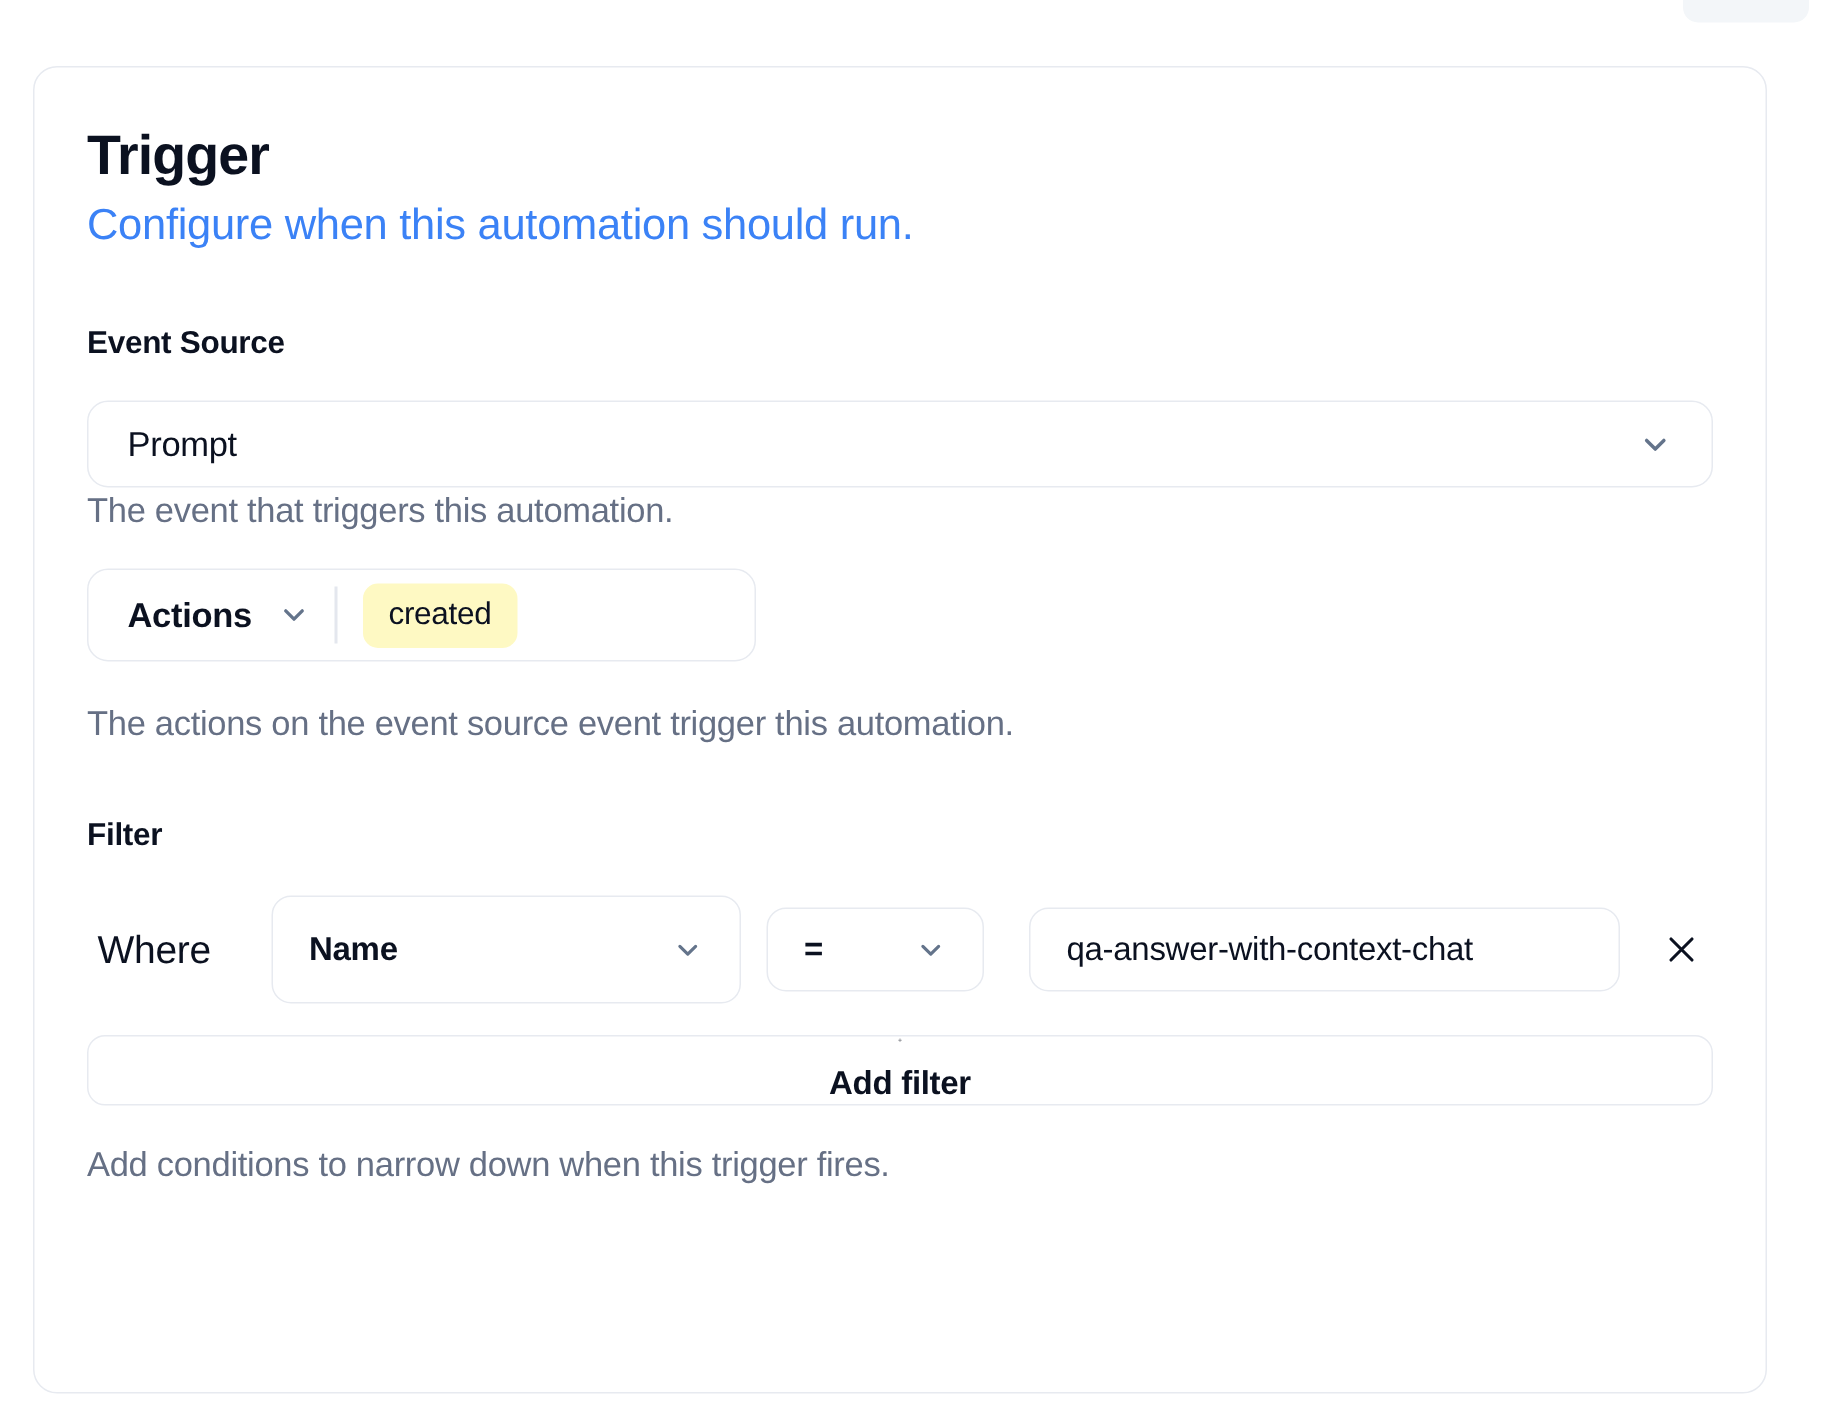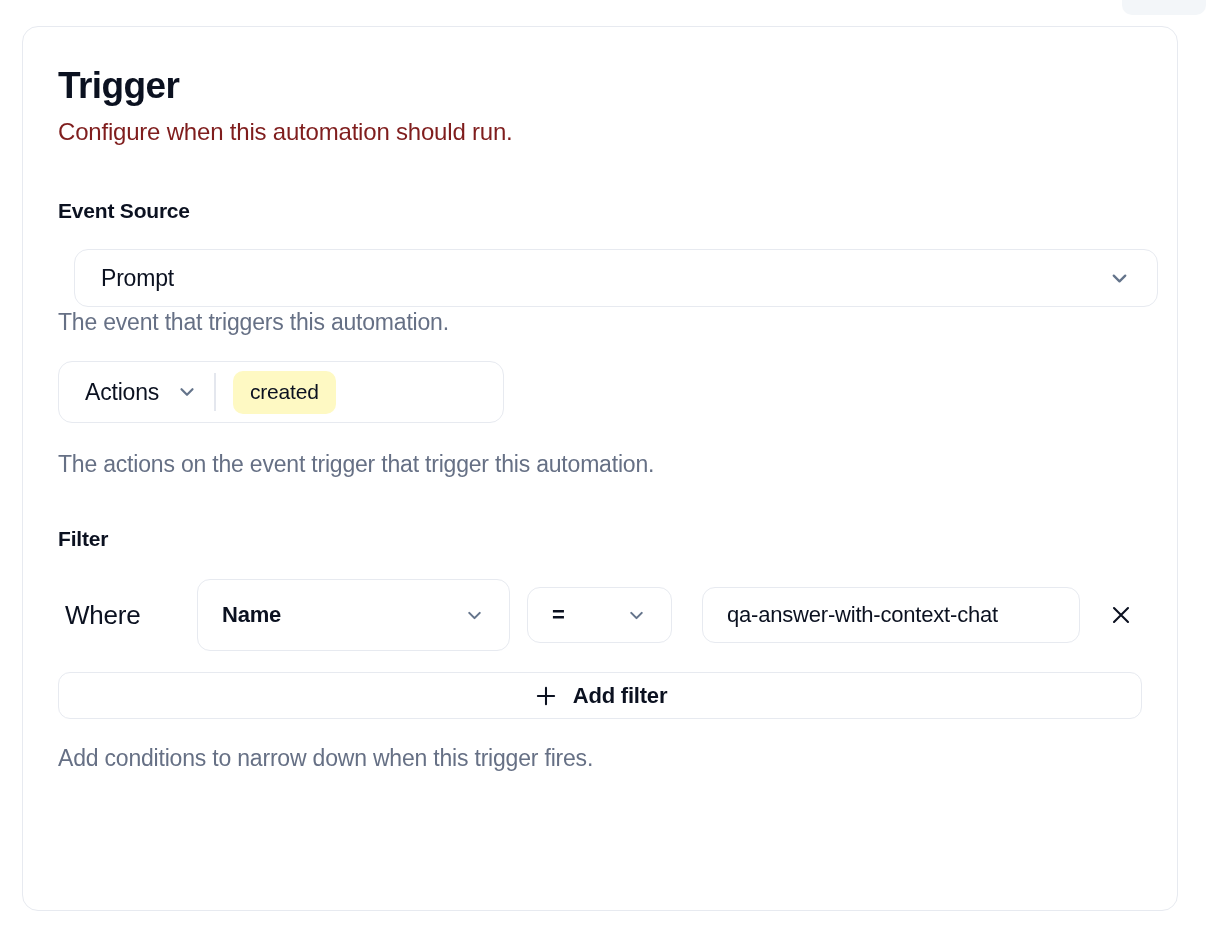--- a/index.html
+++ b/index.html
@@ -12,37 +12,37 @@
     position: relative;
     overflow: hidden;
   }
   .peek {
     position: absolute; top: 0; right: 8px;
     width: 84px; height: 15px;
     border-radius: 0 0 10px 10px;
     background: #f3f6f9;
   }
   .card {
-    position: absolute; left: 22px; top: 26px;
+    position: absolute; left: 22px; top: 44px;
     width: 1156px; height: 885px;
     background: #ffffff;
     border: 1.5px solid #e7eaf0;
     border-radius: 16px;
     padding: 37px 35px 0 35px;
   }
   .title {
     margin: 0;
     font-size: 37px; font-weight: 700;
     line-height: 44px; letter-spacing: -0.6px;
     color: #0b1120;
   }
   .subtitle {
     margin: 9px 0 0 0;
-    font-size: 24px; line-height: 30px;
-    color: #7f1d1d; letter-spacing: -0.2px;
+    font-size: 29px; line-height: 30px;
+    color: #3b82f6; letter-spacing: -0.2px;
   }
   .field-label {
     font-size: 21px; font-weight: 700;
     line-height: 26px; letter-spacing: -0.2px;
     color: #0b1120;
   }
   .mt-section-1 { margin-top: 51px; }
   .mt-section-2 { margin-top: 48px; }
   .mt-section-3 { margin-top: 47px; }
   .help {
@@ -52,21 +52,20 @@
   .help.after-control { }
   .help.after-box { margin-top: 26px; }
   .help.after-button { margin-top: 24px; }
 
   .select {
     display: flex; align-items: center; justify-content: space-between;
     background: #fff;
     border: 1.5px solid #e7eaf0;
     border-radius: 14px;
     cursor: pointer;
-    margin-left: 16px;
   }
   .select-lg {
     margin-top: 25px;
     height: 58px; width: 100%;
     padding: 0 26px;
     font-size: 23px; letter-spacing: -0.2px;
   }
   .chev { flex: 0 0 auto; }
 
   .action-box {
@@ -74,21 +73,21 @@
     display: inline-flex; align-items: center;
     height: 62px; width: 446px;
     border: 1.5px solid #e7eaf0;
     border-radius: 14px;
     padding: 0 18px 0 26px;
   }
   .actions-trigger {
     display: flex; align-items: center; gap: 17px;
     background: none; border: none; padding: 0;
     font-family: inherit;
-    font-size: 23px; font-weight: 400; letter-spacing: -0.2px;
+    font-size: 23px; font-weight: 700; letter-spacing: -0.2px;
     color: #0b1120; cursor: pointer;
   }
   .vdivider {
     width: 2px; height: 38px; background: #e4e7ee;
     margin: 0 17px 0 16px;
   }
   .chip {
     display: inline-flex; align-items: center;
     height: 43px; padding: 0 17px;
     background: #fef9c3; border-radius: 10px;
@@ -136,21 +135,21 @@
     cursor: pointer;
   }
   .add-filter {
     margin-top: 29px;
     width: 100%; height: 47px;
     background: #fff;
     border: 1.5px solid #e7eaf0; border-radius: 12px;
     display: flex; align-items: center; justify-content: center; gap: 14px;
     font-family: inherit;
     font-size: 22px; font-weight: 700; letter-spacing: -0.2px;
-    color: #0b1120; cursor: pointer;
+    color: #0b1120; cursor: pointer; flex-direction: column;
   }
 </style>
 </head>
 <body>
 
 <div class="peek"></div>
 
 <div class="card">
 
   <h1 class="title">Trigger</h1>
@@ -170,21 +169,21 @@
   <div class="action-box">
     <button class="actions-trigger">
       <span>Actions</span>
       <svg class="chev" width="22" height="22" viewBox="0 0 20 20" fill="none">
           <path d="M5 7.5 L10 12.5 L15 7.5" stroke="#64748b" stroke-width="2" stroke-linecap="round" stroke-linejoin="round"></path>
         </svg>
     </button>
     <div class="vdivider"></div>
     <span class="chip">created</span>
   </div>
-  <p class="help after-box">The actions on the event trigger that trigger this automation.</p>
+  <p class="help after-box">The actions on the event source event trigger this automation.</p>
 
   
   <div class="field-label mt-section-3">Filter</div>
 
   <div class="filter-row">
     <span class="where">Where</span>
 
     <div class="select field-select">
       <span class="val">Name</span>
       <svg class="chev" width="21" height="21" viewBox="0 0 20 20" fill="none">

